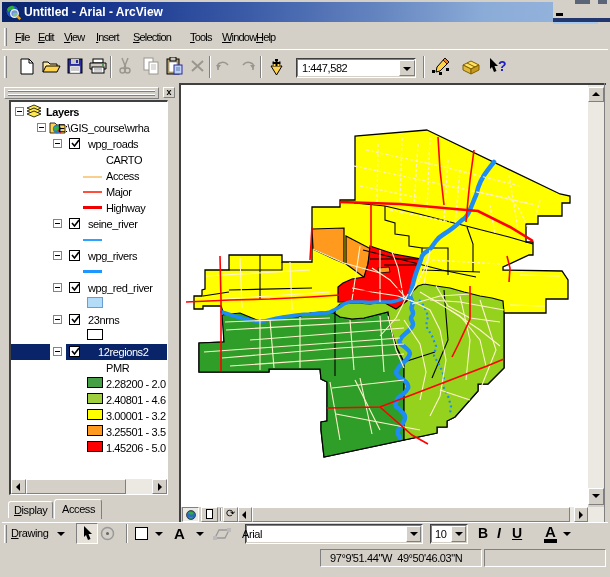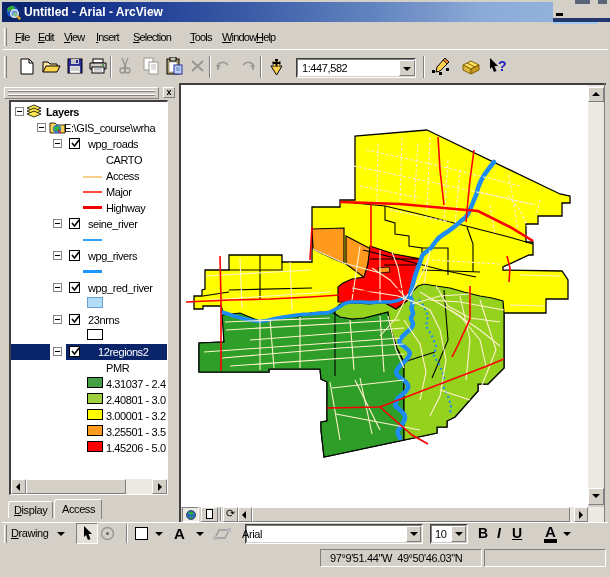--- a/index.html
+++ b/index.html
@@ -186,21 +186,21 @@
 <div class="abs txt" style="left:46px;top:106px;font-weight:bold">Layers</div>
 
 <div class="abs" style="left:37px;top:123px;width:9px;height:9px;background:#fff;border:1px solid #848484"></div>
     <div class="abs" style="left:39px;top:127px;width:5px;height:1px;background:#000"></div>
 <svg class="abs" style="left:49px;top:121px" width="17" height="13">
       <path d="M1 12 L1 2 L6 2 L8 4 L16 4 L16 12 Z" fill="#ffd34d" stroke="#000" stroke-width=".8"></path>
       <circle cx="8" cy="8" r="4.2" fill="#2c7ad0"></circle>
       <path d="M5 6.5 Q8 4.5 11 6 L10 9 Q7 10.5 5 9 Z" fill="#37b437"></path>
       <path d="M9 9 l3 3" stroke="#d02020" stroke-width="1.6"></path>
     </svg>
-<div class="abs txt" style="left:64px;top:122px;width:106px;overflow:hidden">E:\GIS_course\wrha</div>
+<div class="abs txt" style="left:58px;top:122px;width:106px;overflow:hidden">E:\GIS_course\wrha</div>
 
 <div class="abs" style="left:53px;top:139px;width:9px;height:9px;background:#fff;border:1px solid #848484"></div>
     <div class="abs" style="left:55px;top:143px;width:5px;height:1px;background:#000"></div>
 <div class="abs" style="left:69px;top:138px;width:11px;height:11px;background:#fff;border:1px solid #000"></div>
     <svg class="abs" style="left:71px;top:139px" width="9" height="9">
       <path d="M1 4 L3.5 7 L8 1" fill="none" stroke="#000" stroke-width="1.6"></path>
     </svg>
 <div class="abs txt" style="left:88px;top:138px">wpg_roads</div>
 
 <div class="abs txt" style="left:106px;top:154px">CARTO</div>
@@ -256,23 +256,23 @@
     <div class="abs" style="left:55px;top:351px;width:5px;height:1px;background:#000"></div>
 <div class="abs" style="left:69px;top:346px;width:11px;height:11px;background:#fff;border:1px solid #000"></div>
     <svg class="abs" style="left:71px;top:347px" width="9" height="9">
       <path d="M1 4 L3.5 7 L8 1" fill="none" stroke="#000" stroke-width="1.6"></path>
     </svg>
 <div class="abs txt" style="left:98px;top:346px;color:#fff">12regions2</div>
 
 <div class="abs txt" style="left:106px;top:362px">PMR</div>
 
 <div class="abs" style="left:87px;top:377px;width:16px;height:11px;background:#45a045;border:1px solid #000"></div>
-<div class="abs txt" style="left:106px;top:378px;width:61px;overflow:hidden">4.31037 - 2.4</div>
+<div class="abs txt" style="left:106px;top:378px;width:61px;overflow:hidden">2.28200 - 2.0</div>
 <div class="abs" style="left:87px;top:393px;width:16px;height:11px;background:#9fce3f;border:1px solid #000"></div>
-<div class="abs txt" style="left:106px;top:394px;width:61px;overflow:hidden">2.40801 - 3.0</div>
+<div class="abs txt" style="left:106px;top:394px;width:61px;overflow:hidden">2.40801 - 4.6</div>
 <div class="abs" style="left:87px;top:409px;width:16px;height:11px;background:#ffff00;border:1px solid #000"></div>
 <div class="abs txt" style="left:106px;top:410px;width:61px;overflow:hidden">3.00001 - 3.2</div>
 <div class="abs" style="left:87px;top:425px;width:16px;height:11px;background:#ff9a1e;border:1px solid #000"></div>
 <div class="abs txt" style="left:106px;top:426px;width:61px;overflow:hidden">3.25501 - 3.5</div>
 <div class="abs" style="left:87px;top:441px;width:16px;height:11px;background:#ff0000;border:1px solid #000"></div>
 <div class="abs txt" style="left:106px;top:442px;width:61px;overflow:hidden">1.45206 - 5.0</div>
 </div>
 
 <div class="abs" style="left:11px;top:479px;width:156px;height:15px;background:#ece9e2"></div>
 <div class="abs raised" style="left:11px;top:479px;width:15px;height:15px;background:#d4d0c8"></div>

